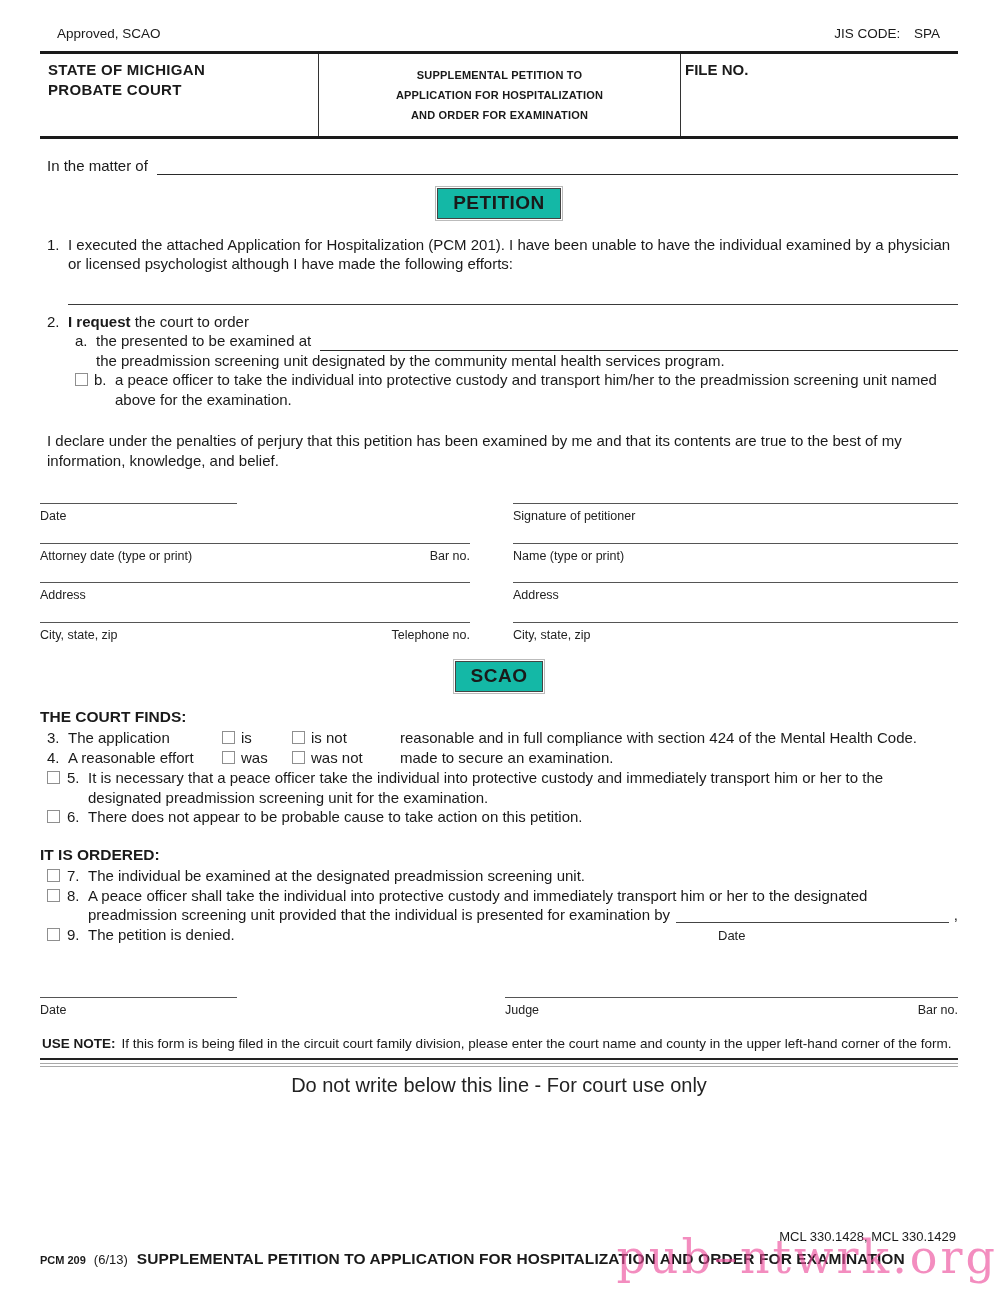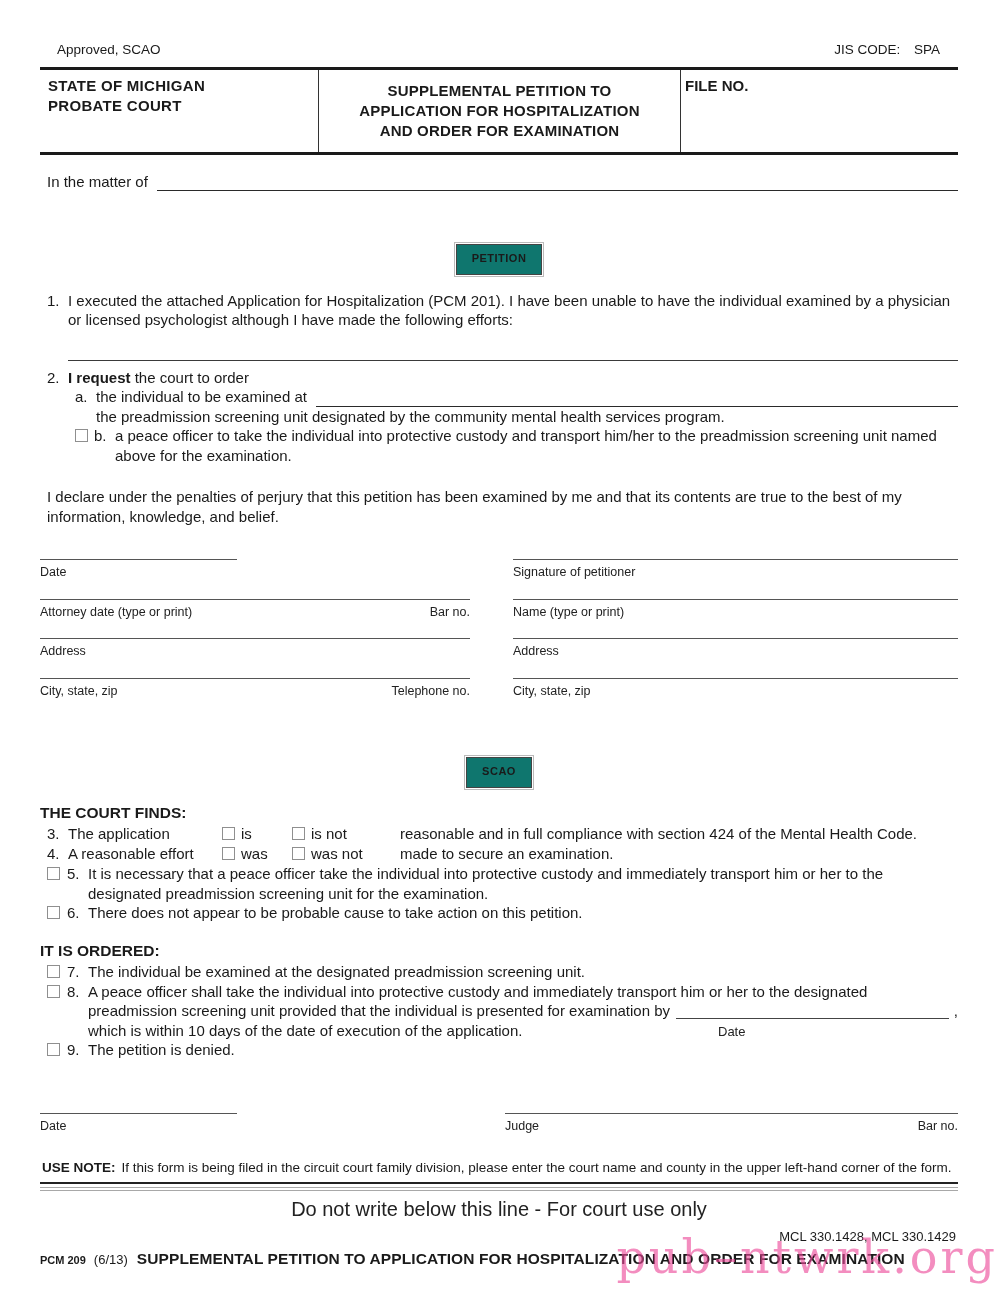--- a/index.html
+++ b/index.html
@@ -10,44 +10,44 @@
     margin:0 auto;
     background:#ffffff;
     font-family:"Liberation Sans", sans-serif;
     font-size:15px; line-height:19.5px;
     color:#1a1a1a;
     padding:0 40px;
     overflow:hidden;
   }
   
   .topline { display:flex; justify-content:space-between; align-items:flex-end;
-             padding-top:40px; font-size:13.5px; padding-left:17px; padding-right:18px; }
+             padding-top:24px; font-size:13.5px; padding-left:17px; padding-right:18px; }
   .jis span { margin-left:10px; }
 
   
   .hdr-table { display:grid; grid-template-columns:278px 363px 1fr;
                border-top:3px solid #1a1a1a; border-bottom:3px solid #1a1a1a;
                margin-top:7px; height:88px; }
   .hdr-cell { padding:6px 8px; }
   .hdr-cell.mid { border-left:1.2px solid #333; border-right:1.2px solid #333;
                   display:flex; flex-direction:column; justify-content:center;
                   text-align:center; }
-  .hdr-cell b { font-size:15px; line-height:20px; letter-spacing:.2px; }
+  .hdr-cell b { font-size:11px; line-height:20px; letter-spacing:.2px; }
   .court-lines div { font-weight:bold; font-size:15px; line-height:20px; letter-spacing:.3px; }
   .fileno { font-weight:bold; font-size:15px; padding-left:4px; }
 
   
   .matter { display:flex; align-items:flex-end; margin-top:17px; padding-left:7px; }
   .matter .mlabel { flex:none; }
   .matter .mline { flex:1; border-bottom:1.8px solid #2a2a2a; margin-left:9px; height:17px; }
 
   
   .secbox-row { text-align:center; margin-top:13px; }
   .secbox { display:inline-block; border:1.5px solid #444; outline:1px solid #bbb; outline-offset:1px;
-            padding:4px 15px 5px; font-weight:bold; font-size:11px; letter-spacing:.5px; background:#0f766e;margin-top:40px; }
+            padding:4px 15px 5px; font-weight:bold; font-size:19px; letter-spacing:.5px; background:#14b8a6; }
 
   
   .numitem { display:flex; margin-left:7px; margin-top:0; }
   .numitem .n { flex:none; width:21px; }
   .numitem .bdy { flex:1; }
   .mt16 { margin-top:16px; }
   .mt7 { margin-top:7px; }
 
   .efforts-line { margin-left:28px; border-bottom:1.8px solid #3a3a3a; height:31px; }
 
@@ -92,21 +92,21 @@
   .i8row3 { position:relative; }
   .i8row3 .datelbl { position:absolute; left:630px; top:1px; font-size:13px; color:#222; }
 
   
   .bottom-sig { display:flex; margin-top:53px; }
   .bs-date { width:197px; }
   .bs-spacer { width:268px; }
   .bs-judge { flex:1; }
 
   
-  .usenote { margin-top:20px; font-size:13.5px; line-height:17px;
+  .usenote { margin-top:11px; font-size:13.5px; line-height:17px;
              border-bottom:2px solid #222; padding:3px 2px 6px 2px; }
   .usenote b { margin-right:6px; }
   .dblline { margin-top:3px; height:4px; border-top:1.5px solid #a8a8a8; border-bottom:1.5px solid #a8a8a8; }
   .courtuse { text-align:center; margin-top:9px; font-size:20px; color:#222; }
 
   
   .footer { position:absolute; left:40px; right:40px; bottom:22px; z-index:1; }
   .mcl { text-align:right; font-size:13px; margin-bottom:2px; padding-right:2px; }
   .fline-row { display:flex; align-items:baseline; }
   .formno { font-weight:bold; font-size:11px; }
@@ -159,21 +159,21 @@
     <span class="bdy">I executed the attached Application for Hospitalization (PCM 201). I have been unable to have the individual examined by a physician or licensed psychologist although I have made the following efforts:</span>
   </div>
   <div class="efforts-line"></div>
 
   <div class="numitem mt7">
     <span class="n">2.</span>
     <span class="bdy"><b>I request</b> <span>the court to order</span></span>
   </div>
   <div class="sub-a1">
     <span class="n">a.</span>
-    <span>the individual to be examined at</span>
+    <span>the presented to be examined at</span>
     <span class="aline"></span>
   </div>
   <div class="sub-a2">the preadmission screening unit designated by the community mental health services program.</div>
   <div class="sub-b">
     <span class="cb"></span>
     <span class="n">b.</span>
     <span class="bdy">a peace officer to take the individual into protective custody and transport him/her to the preadmission screening unit named above for the examination.</span>
   </div>
 
   <div class="decl">I declare under the penalties of perjury that this petition has been examined by me and that its contents are true to the best of my information, knowledge, and belief.</div>
@@ -295,21 +295,20 @@
     <span class="cb"></span>
     <span class="n">8.</span>
     <span class="bdy">
       <div>A peace officer shall take the individual into protective custody and immediately transport him or her to the designated</div>
       <div class="i8row2">
         <span>preadmission screening unit provided that the individual is presented for examination by</span>
         <span class="blank"></span>
         <span>,</span>
       </div>
       <div class="i8row3">
-        <span>which is within 10 days of the date of execution of the application.</span>
         <span class="datelbl">Date</span>
       </div>
     </span>
   </div>
 
   <div class="cbitem">
     <span class="cb"></span>
     <span class="n">9.</span>
     <span class="bdy">The petition is denied.</span>
   </div>

